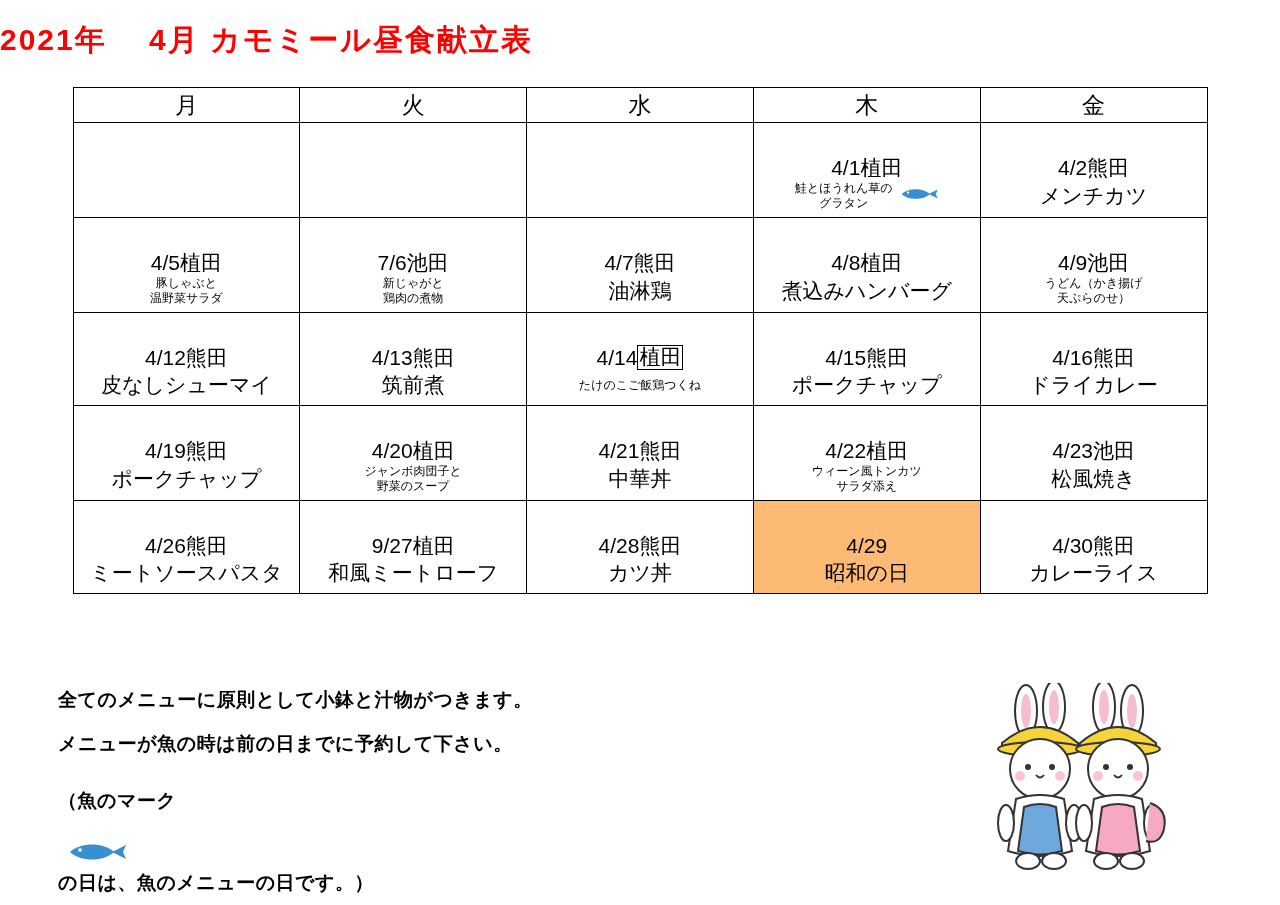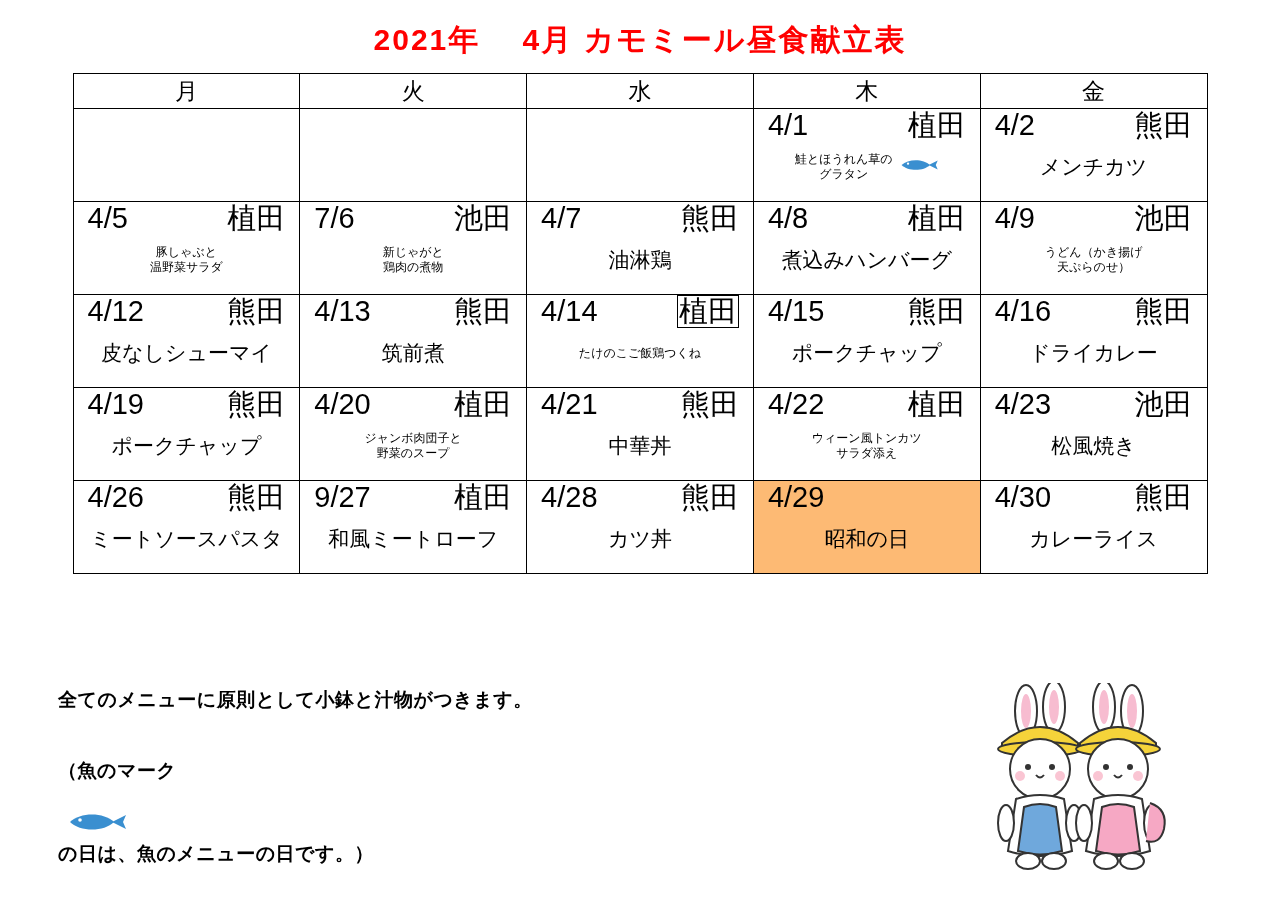--- a/index.html
+++ b/index.html
@@ -9,27 +9,27 @@
   }
   body {
     width: 1280px;
     height: 905px;
     font-family: "Liberation Sans", sans-serif;
     color: #000000;
     position: relative;
     overflow: hidden;
   }
   .page-title {
-    text-align: center;
+    text-align: left;
     color: #ff0000;
     font-size: 30px;
     font-weight: bold;
     letter-spacing: 2px;
     margin-top: 20px;
-    margin-bottom: 12px;
+    margin-bottom: 26px;
   }
   table.menu-table {
     border-collapse: collapse;
     margin: 0 auto;
     width: 1135px;
     table-layout: fixed;
   }
   table.menu-table th,
   table.menu-table td {
     border: 1px solid #000000;
@@ -47,27 +47,28 @@
     height: 92px;
     position: relative;
   }
   .cell-inner {
     height: 100%;
     display: flex;
     flex-direction: column;
   }
   .cell-top {
     display: flex;
-    justify-content: space-between;
+    justify-content: center;
     align-items: center;
     padding: 3px 14px 0 14px;
-    font-size: 29px;
+    font-size: 21px;
     line-height: 1.1;
     height: 30px;
     box-sizing: border-box;
+    margin-top: 28px;
   }
   .cell-date { white-space: nowrap; }
   .cell-staff { white-space: nowrap; }
   .staff-boxed {
     border: 1px solid #000000;
     padding: 0 1px;
     line-height: 1.05;
   }
   .cell-menu {
     flex: 1;
@@ -379,20 +380,21 @@
         </td>
       </tr>
     </tbody>
 </table>
 
 <div class="notes">
   <div class="note-block">
     <div class="note-line">全てのメニューに原則として小鉢と汁物がつきます。</div>
   </div>
   <div class="note-block">
+    <div class="note-line">メニューが魚の時は前の日までに予約して下さい。</div>
     <div class="note-line">
       <span>（魚のマーク</span>
       <span class="note-inline-fish">
         <svg width="62" height="20" viewBox="0 0 62 20">
           <path d="M4 10 C14 0, 38 0, 48 10 C38 20, 14 20, 4 10 Z" fill="#3a8fd0"></path>
           <path d="M46 10 L60 3 L57 10 L60 17 Z" fill="#3a8fd0"></path>
           <circle cx="14" cy="8" r="1.8" fill="#ffffff"></circle>
         </svg>
       </span>
       <span>の日は、魚のメニューの日です。）</span>

